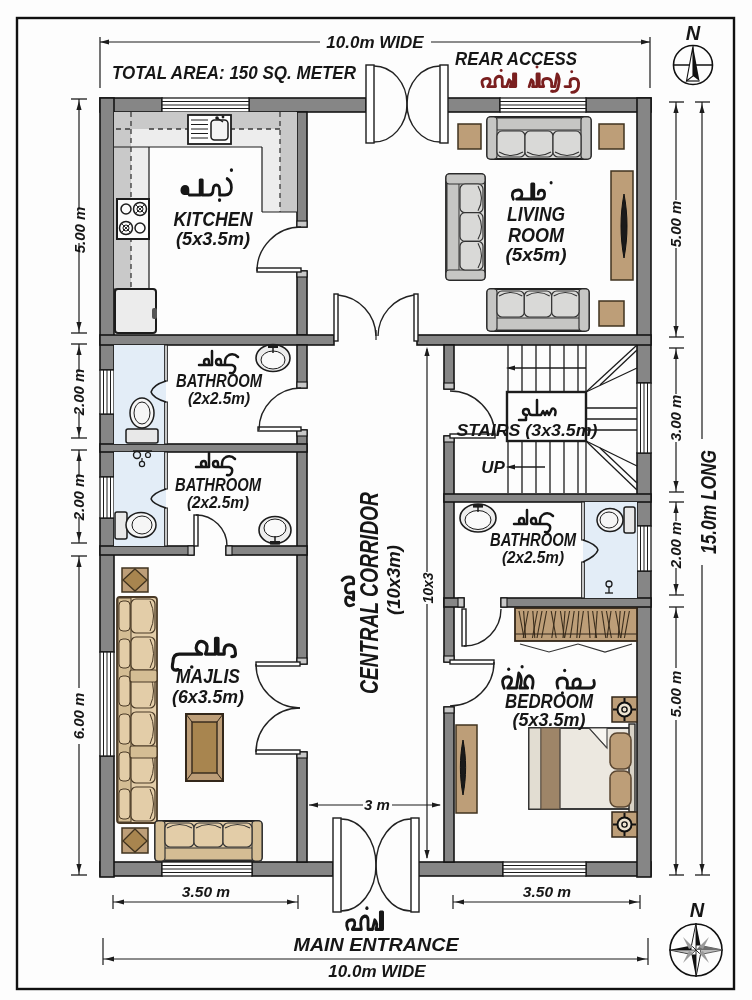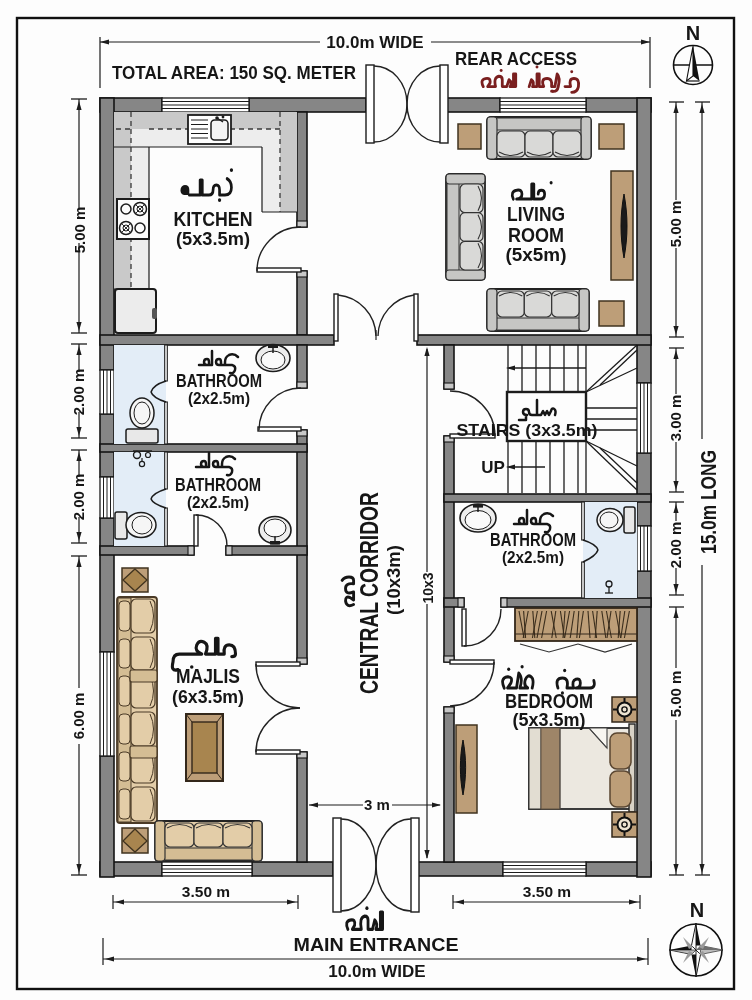--- a/index.html
+++ b/index.html
@@ -1,15 +1,15 @@
 <!DOCTYPE html>
 <html><head><meta charset="utf-8">
 <style>
 html,body{margin:0;padding:0;background:#ffffff;}
-#page{position:relative;width:752px;height:1000px;background:#fdfdfd;overflow:hidden;}
+#page{position:relative;width:752px;height:1000px;background:#fdfdfd;overflow:hidden;font-style:italic;}
 svg{position:absolute;left:0;top:0;}
 </style><style>.s{fill:none;stroke:#161616;stroke-width:2.5;stroke-linecap:round;stroke-linejoin:round}.f{fill:#161616;stroke:none}.red .s{stroke:#7a1f1f}.red .f{fill:#7a1f1f}</style></head><body>
 <div id="page">
 <svg width="752" height="1000" viewBox="0 0 752 1000">
 
 <rect x="114" y="112" width="183" height="223" fill="#fdfdfd"></rect>
 
 <rect x="444" y="112" width="193" height="223" fill="#fdfdfd"></rect>
 
 <rect x="307" y="112" width="137" height="750" fill="#fdfdfd"></rect>

